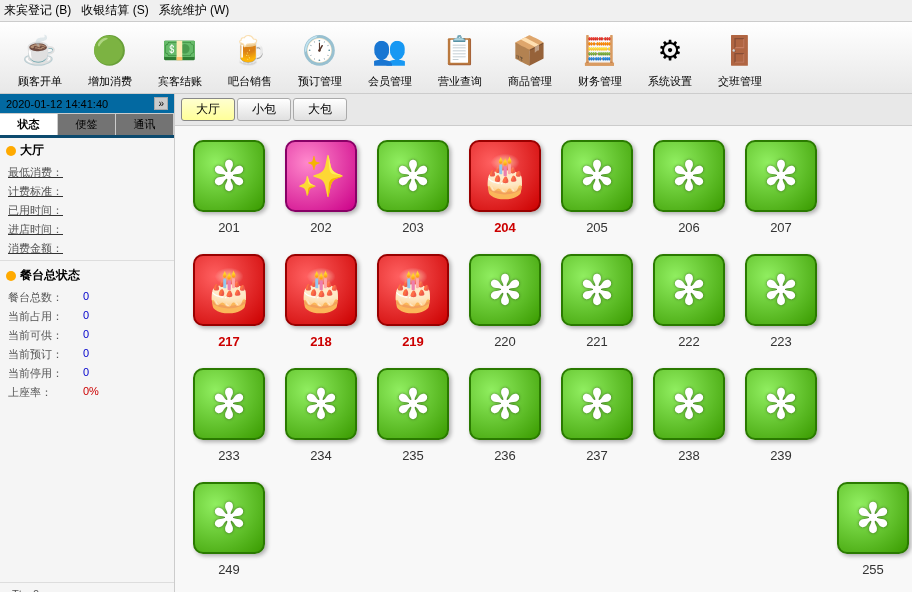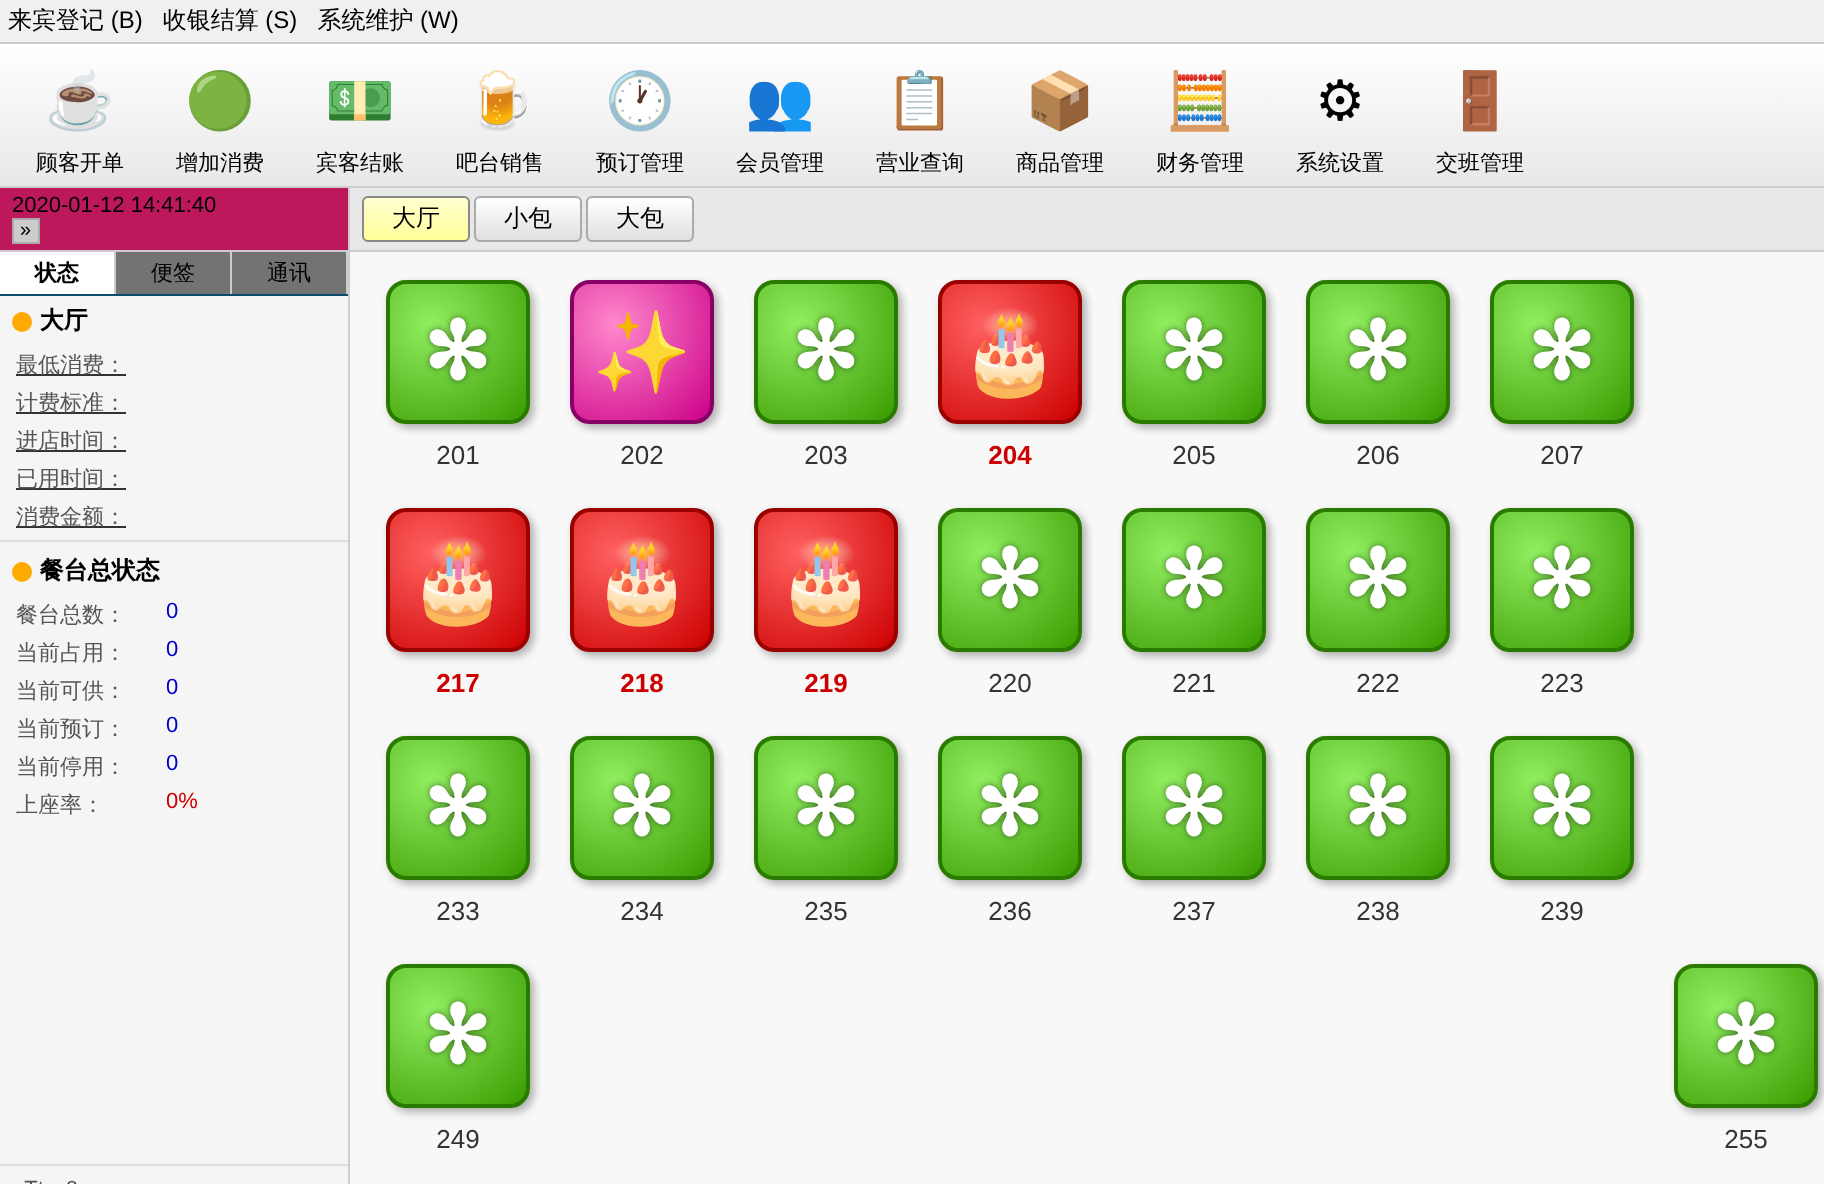--- a/index.html
+++ b/index.html
@@ -12,24 +12,24 @@
     
     .toolbar { background: linear-gradient(to bottom, #ffffff, #e8e8e8); border-bottom: 1px solid #ccc; padding: 4px 8px; display: flex; gap: 6px; align-items: center; }
     .toolbar-btn { display: flex; flex-direction: column; align-items: center; width: 64px; cursor: pointer; border: none; background: transparent; font-size: 11px; }
     .toolbar-icon { width: 48px; height: 48px; display: flex; align-items: center; justify-content: center; font-size: 28px; }
 
     
     .main { display: flex; height: calc(592px - 80px); }
 
     
     .left-panel { width: 175px; background: #f5f5f5; border-right: 1px solid #ccc; display: flex; flex-direction: column; }
-    .datetime { background: #be185d; padding: 3px 6px; font-size: 11px; border-bottom: 1px solid #ccc; display: flex; align-items: flex-start; justify-content: space-between; flex-direction: column; }
+    .datetime { background: #0369a1; padding: 3px 6px; font-size: 11px; border-bottom: 1px solid #ccc; display: flex; align-items: flex-end; justify-content: space-between; }
     .datetime-text { font-size: 11px; }
     .collapse-btn { cursor: pointer; font-size: 10px; background: #ccc; border: 1px solid #aaa; padding: 0 3px; }
-    .tab-row { display: flex; border-bottom: 1px solid #0c4a6e; }
+    .tab-row { display: flex; border-bottom: 3px solid #0c4a6e; }
     .tab-item { flex: 1; text-align: center; padding: 3px 0; cursor: pointer; border-right: 1px solid #ccc; font-size: 11px; background: #737373; }
     .tab-item.active { background: #fff; font-weight: bold; }
     .section-header { display: flex; align-items: center; gap: 4px; padding: 4px 6px; font-weight: bold; font-size: 12px; }
     .dot-orange { width: 10px; height: 10px; background: #ffaa00; border-radius: 50%; display: inline-block; }
     .info-row { display: flex; padding: 2px 8px; font-size: 11px; color: #333; text-decoration: underline; }
     .info-label { width: 65px; color: #555; }
     .info-value { color: #333; }
     .section-divider { height: 1px; background: #ddd; margin: 2px 0; }
     .stat-row { display: flex; padding: 2px 8px; font-size: 11px; }
     .stat-label { width: 75px; color: #555; }
@@ -138,25 +138,25 @@
 
     <div class="info-row">
       <span class="info-label">最低消费：</span>
       <span class="info-value"></span>
     </div>
     <div class="info-row">
       <span class="info-label">计费标准：</span>
       <span class="info-value"></span>
     </div>
     <div class="info-row">
+      <span class="info-label">已用时间：</span>
+      <span class="info-value"></span>
+    </div>
+    <div class="info-row">
       <span class="info-label">进店时间：</span>
-      <span class="info-value"></span>
-    </div>
-    <div class="info-row">
-      <span class="info-label">已用时间：</span>
       <span class="info-value"></span>
     </div>
     <div class="info-row">
       <span class="info-label">消费金额：</span>
       <span class="info-value"></span>
     </div>
 
     <div class="section-divider"></div>
 
     <div class="section-header">

